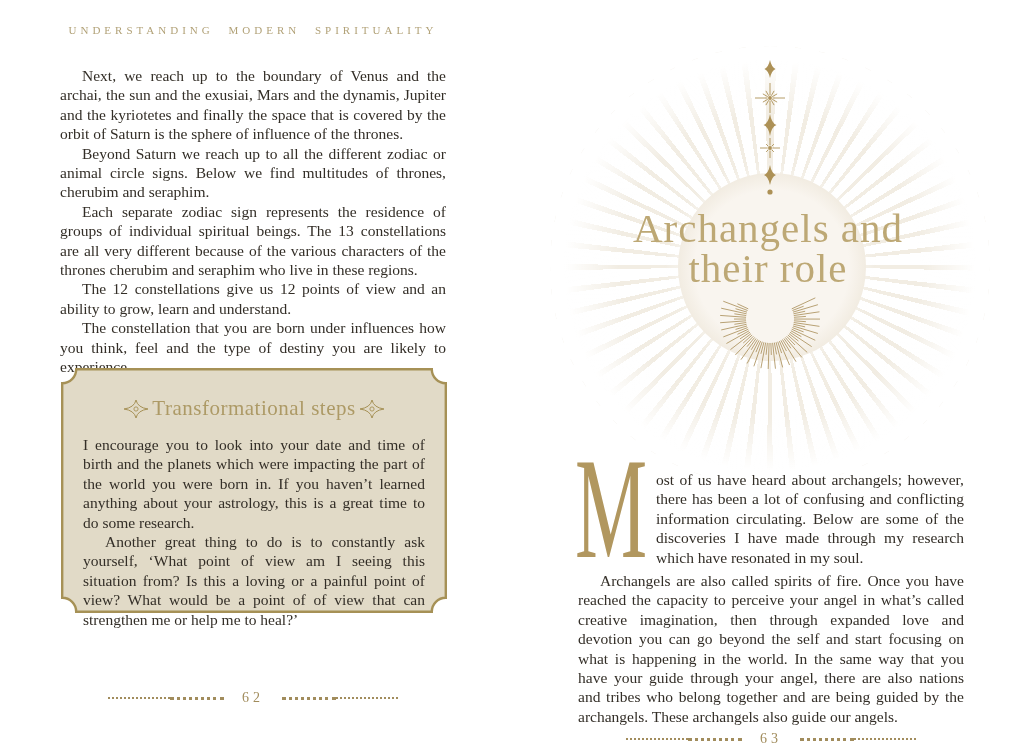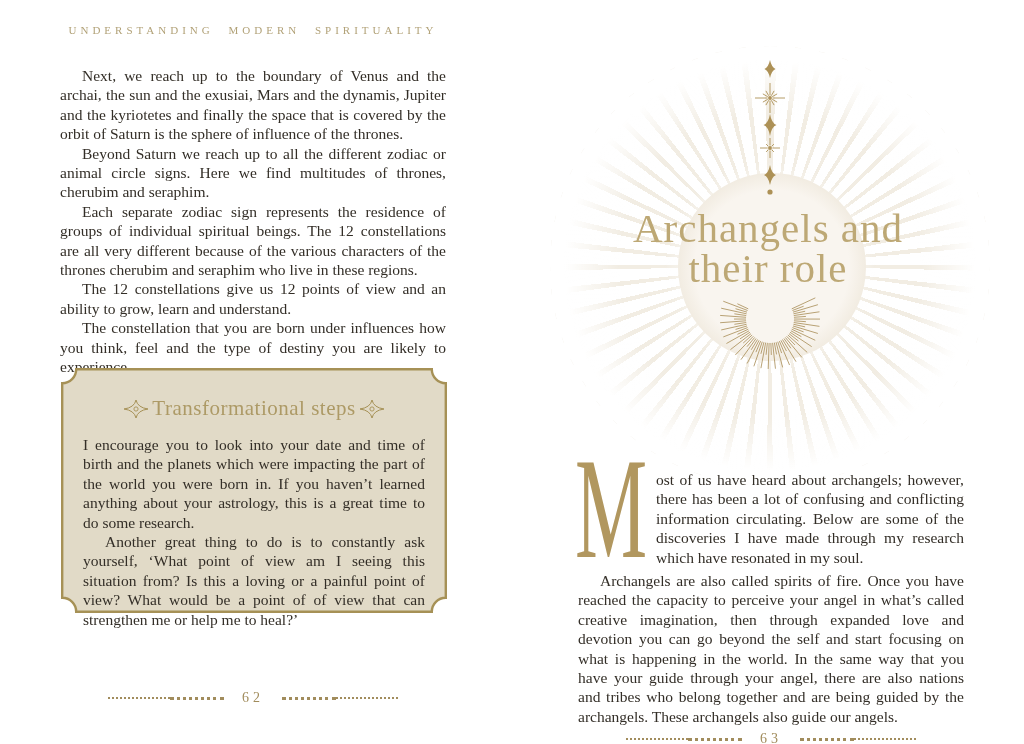--- a/index.html
+++ b/index.html
@@ -80,22 +80,22 @@
 <body>
 
 <div class="stage">
 
   <div class="page page-left">
 
     <div class="running-header">UNDERSTANDING MODERN SPIRITUALITY</div>
 
     <div class="lp-body body-text">
       <p class="para">Next, we reach up to the boundary of Venus and the archai, the sun and the exusiai, Mars and the dynamis, Jupiter and the kyriotetes and finally the space that is covered by the orbit of Saturn is the sphere of influence of the thrones.</p>
-      <p class="para">Beyond Saturn we reach up to all the different zodiac or animal circle signs. Here we find multitudes of thrones, cherubim and seraphim.</p>
-      <p class="para">Each separate zodiac sign represents the residence of groups of individual spiritual beings. The 12 constellations are all very different because of the various characters of the thrones cherubim and seraphim who live in these regions.</p>
+      <p class="para">Beyond Saturn we reach up to all the different zodiac or animal circle signs. Below we find multitudes of thrones, cherubim and seraphim.</p>
+      <p class="para">Each separate zodiac sign represents the residence of groups of individual spiritual beings. The 13 constellations are all very different because of the various characters of the thrones cherubim and seraphim who live in these regions.</p>
       <p class="para">The 12 constellations give us 12 points of view and an ability to grow, learn and understand.</p>
       <p class="para">The constellation that you are born under influences how you think, feel and the type of destiny you are likely to experience.</p>
     </div>
 
     <div class="callout">
       <svg class="callout-frame" width="386" height="245" viewBox="0 0 386 245">
         <path d="M 15.2,1.2 H 370.8 A 14,14 0 0 0 384.8,15.2 V 229.8 A 14,14 0 0 0 370.8,243.8 H 15.2 A 14,14 0 0 0 1.2,229.8 V 15.2 A 14,14 0 0 0 15.2,1.2 Z" fill="#e1dac7" stroke="#a69156" stroke-width="2.4"></path>
       </svg>
       <div class="callout-inner">
         <div class="callout-title-row">

